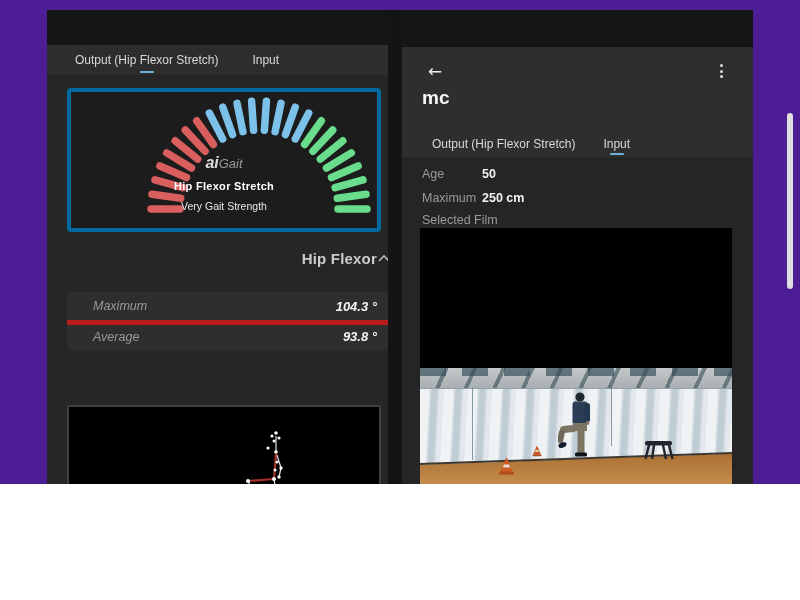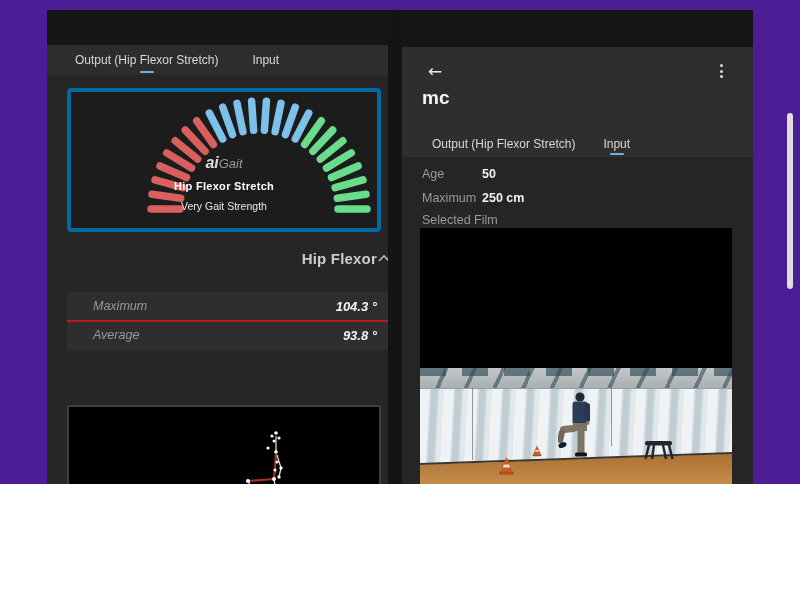--- a/index.html
+++ b/index.html
@@ -31,21 +31,21 @@
                color:#ffffff;font-size:11px;font-weight:bold;letter-spacing:.3px;}
   .gauge-sub{position:absolute;left:0;top:108px;width:100%;text-align:center;color:#e8e8e8;font-size:10.5px;}
 
   .sec-head{position:absolute;left:20px;width:324px;height:22px;display:flex;align-items:center;
             justify-content:flex-end;cursor:pointer;}
   .sec-head .t{color:#cccccc;font-size:15px;font-weight:bold;letter-spacing:.2px;}
   #hip-head{top:172px;} #skel-head{top:294px;}
 
   .metric-card{position:absolute;left:20px;top:217px;width:324px;height:58px;background:#2e2e2e;border-radius:3px;}
   .m-row{height:28px;display:flex;align-items:center;justify-content:space-between;padding:0 14px 0 26px;font-style:italic;}
-  .m-row + .m-row{border-top:2px solid #b91c1c;}
+  .m-row + .m-row{border-top:5px solid #b91c1c;}
   .m-label{color:#999999;font-size:12.5px;}
   .m-value{color:#f5f5f5;font-size:13px;font-weight:bold;}
 
   .skel-box{position:absolute;left:20px;top:330px;width:314px;height:140px;background:#000;
             border:2px solid #3f3f3f;border-radius:2px;}
 
   
   .r-status{position:absolute;left:0;top:0;width:100%;height:37px;background:#151515;}
   .r-header{position:absolute;left:0;top:37px;width:100%;height:110px;background:#2e2e2e;}
   .back-btn{position:absolute;left:26px;top:14px;color:#eaeaea;font-size:17px;cursor:pointer;

